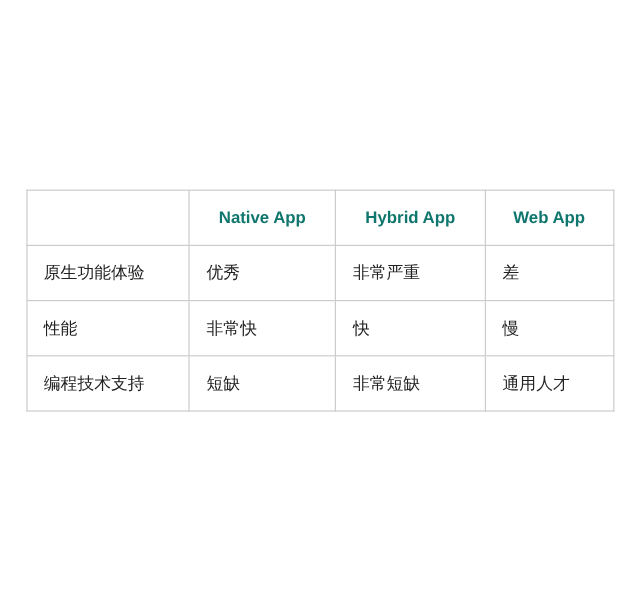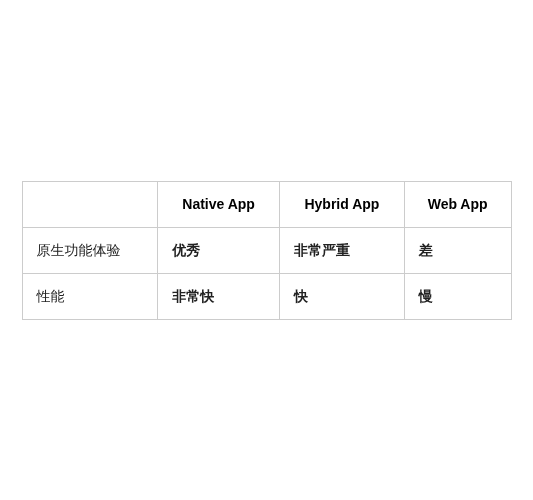--- a/index.html
+++ b/index.html
@@ -34,35 +34,35 @@
       padding: 12px 14px;
       text-align: left;
       vertical-align: middle;
       line-height: 1.5;
     }
 
     thead th {
       font-weight: 600;
       text-align: center;
       background: #ffffff;
-      color: #000000;
+      color: #0f766e;
     }
 
     thead th:first-child {
       background: #ffffff;
     }
 
     tbody td:first-child {
       font-weight: 500;
       white-space: nowrap;
       margin-top: 28px;
     }
 
     tbody td {
-      font-weight: bold;
+      font-weight: normal;
     }
   </style>
 </head>
 <body>
 
 <div class="table-wrapper">
   <table>
     <thead>
       <tr>
         <th></th>
@@ -77,15 +77,21 @@
           <td>优秀</td>
           <td>非常严重</td>
           <td>差</td>
         </tr>
         <tr>
           <td>性能</td>
           <td>非常快</td>
           <td>快</td>
           <td>慢</td>
         </tr>
+        <tr>
+          <td>编程技术支持</td>
+          <td>短缺</td>
+          <td>非常短缺</td>
+          <td>通用人才</td>
+        </tr>
       </tbody>
   </table>
 </div>
 
 </body></html>

